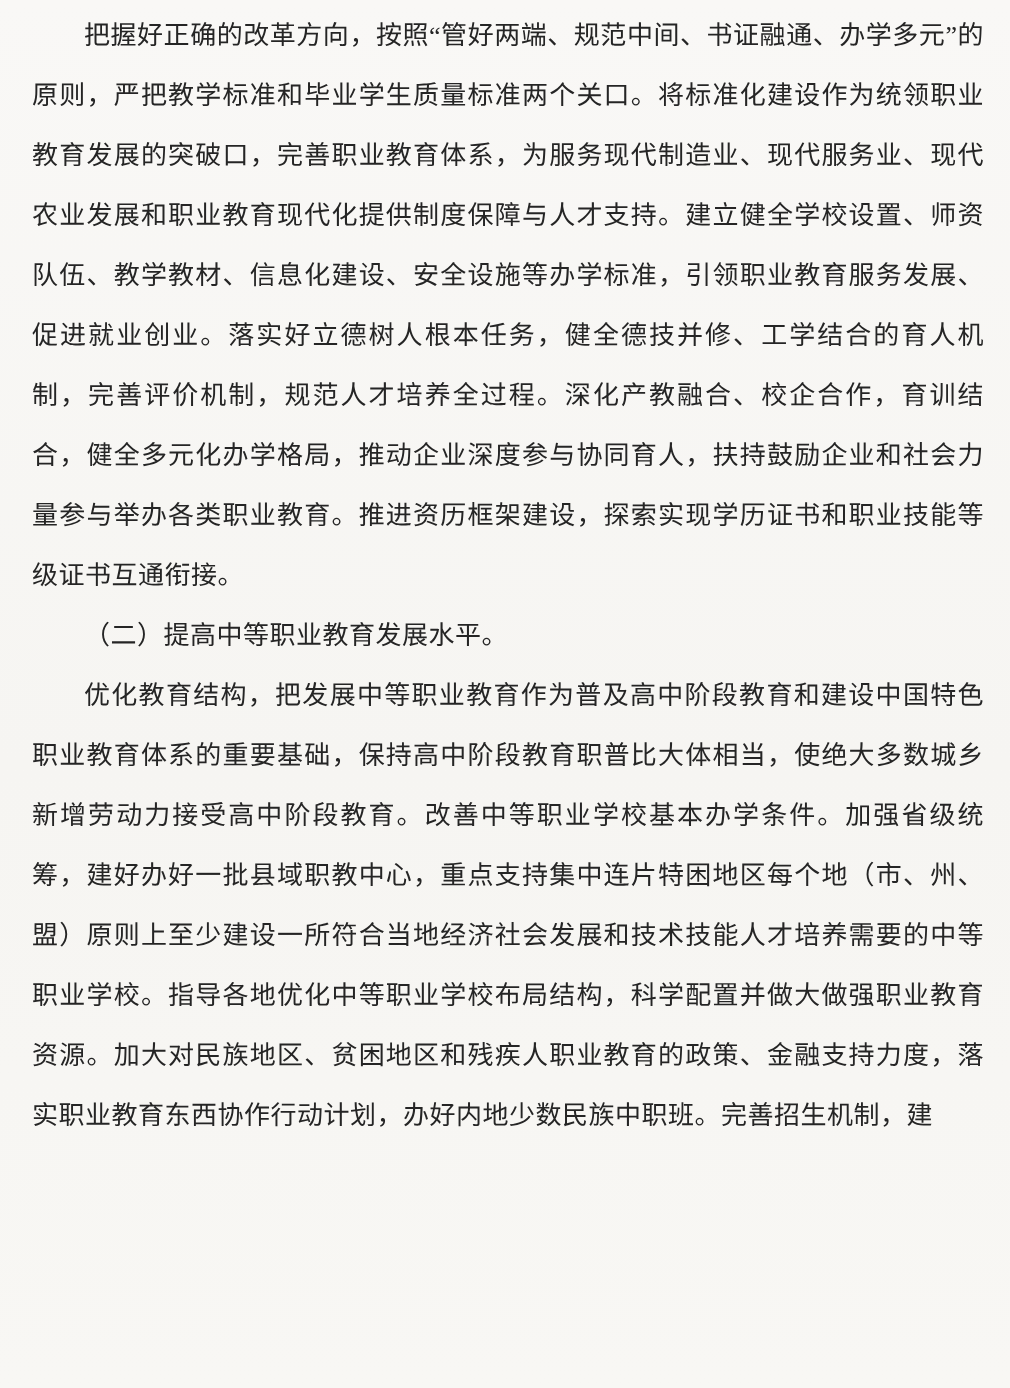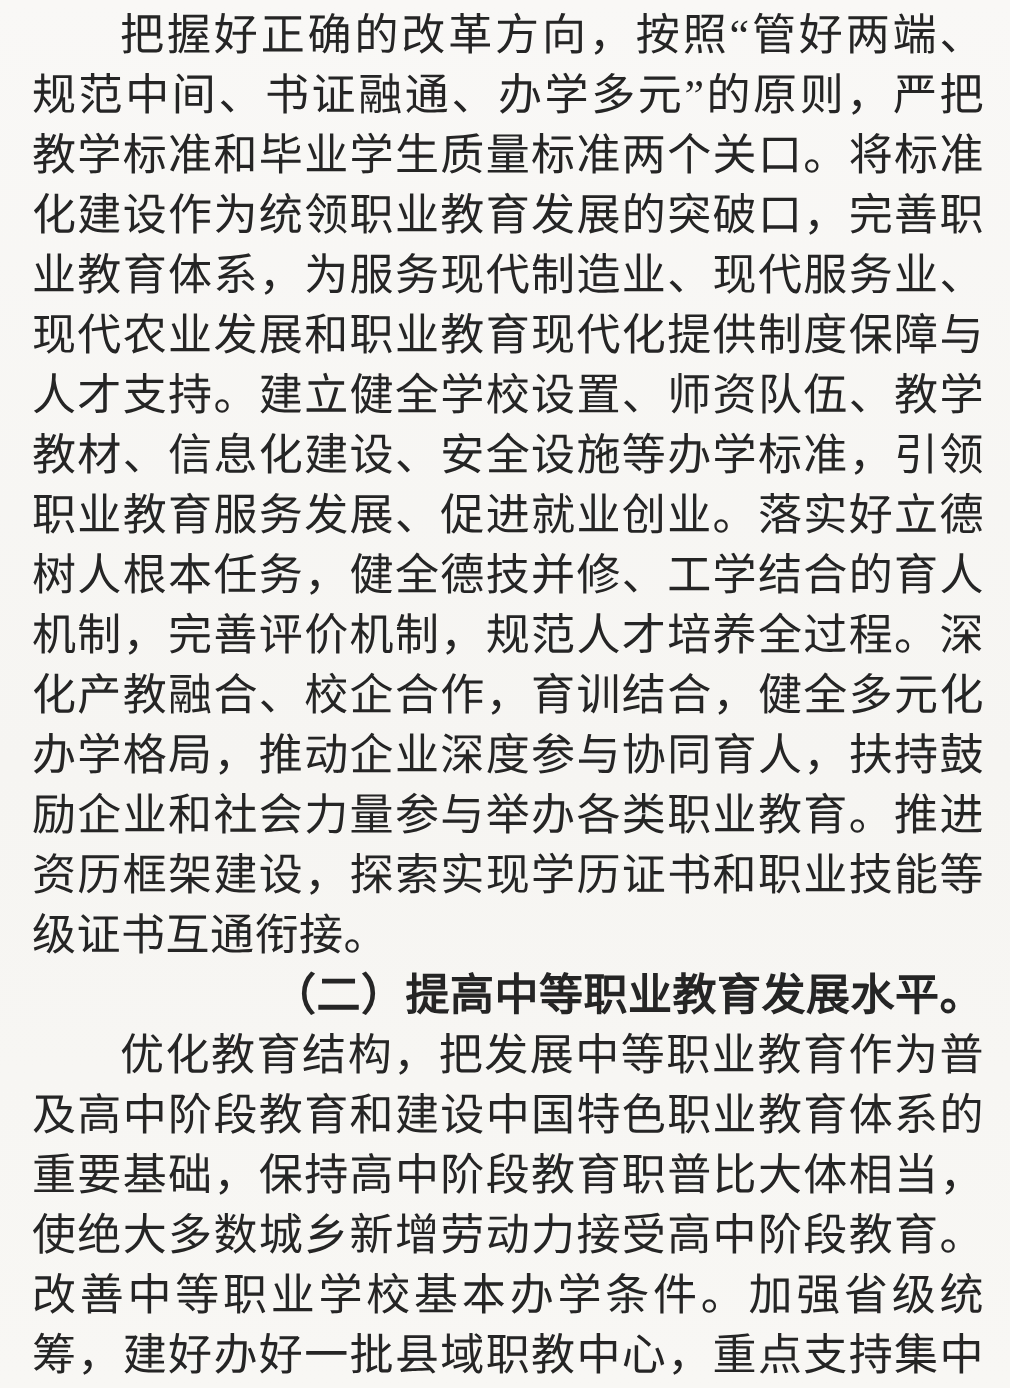--- a/index.html
+++ b/index.html
@@ -17,32 +17,32 @@
     box-sizing: border-box;
     width: 1010px;
     height: 1388px;
     padding: 6px 26px 0 32px;
     background: linear-gradient(180deg, #f9f8f6 0%, #f6f5f2 55%, #f8f7f4 100%);
     overflow: hidden;
   }
   .doc-text p {
     margin: 0;
     color: #252525;
-    font-size: 44px;
+    font-size: 26px;
     line-height: 60px;
     text-indent: 2em;
     text-align: justify;
     text-justify: inter-character;
     letter-spacing: 0.5px;
     word-break: break-all;
     overflow-wrap: anywhere;
   }
   .doc-text p.section-heading {
-    font-weight: bold;
-    text-align: right;
+    font-weight: normal;
+    text-align: left;
   }
 </style>
 </head>
 <body>
 
 <div class="page">
   <div class="doc-text">
     <p>把握好正确的改革方向，按照“管好两端、规范中间、书证融通、办学多元”的原则，严把教学标准和毕业学生质量标准两个关口。将标准化建设作为统领职业教育发展的突破口，完善职业教育体系，为服务现代制造业、现代服务业、现代农业发展和职业教育现代化提供制度保障与人才支持。建立健全学校设置、师资队伍、教学教材、信息化建设、安全设施等办学标准，引领职业教育服务发展、促进就业创业。落实好立德树人根本任务，健全德技并修、工学结合的育人机制，完善评价机制，规范人才培养全过程。深化产教融合、校企合作，育训结合，健全多元化办学格局，推动企业深度参与协同育人，扶持鼓励企业和社会力量参与举办各类职业教育。推进资历框架建设，探索实现学历证书和职业技能等级证书互通衔接。</p>
     <p class="section-heading">（二）提高中等职业教育发展水平。</p>
     <p>优化教育结构，把发展中等职业教育作为普及高中阶段教育和建设中国特色职业教育体系的重要基础，保持高中阶段教育职普比大体相当，使绝大多数城乡新增劳动力接受高中阶段教育。改善中等职业学校基本办学条件。加强省级统筹，建好办好一批县域职教中心，重点支持集中连片特困地区每个地（市、州、盟）原则上至少建设一所符合当地经济社会发展和技术技能人才培养需要的中等职业学校。指导各地优化中等职业学校布局结构，科学配置并做大做强职业教育资源。加大对民族地区、贫困地区和残疾人职业教育的政策、金融支持力度，落实职业教育东西协作行动计划，办好内地少数民族中职班。完善招生机制，建</p>

